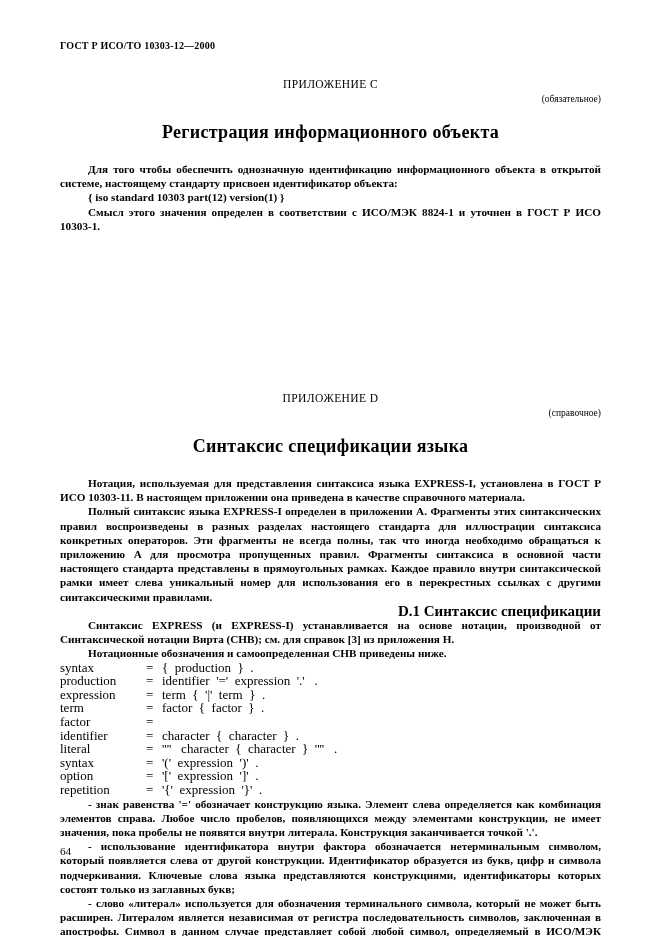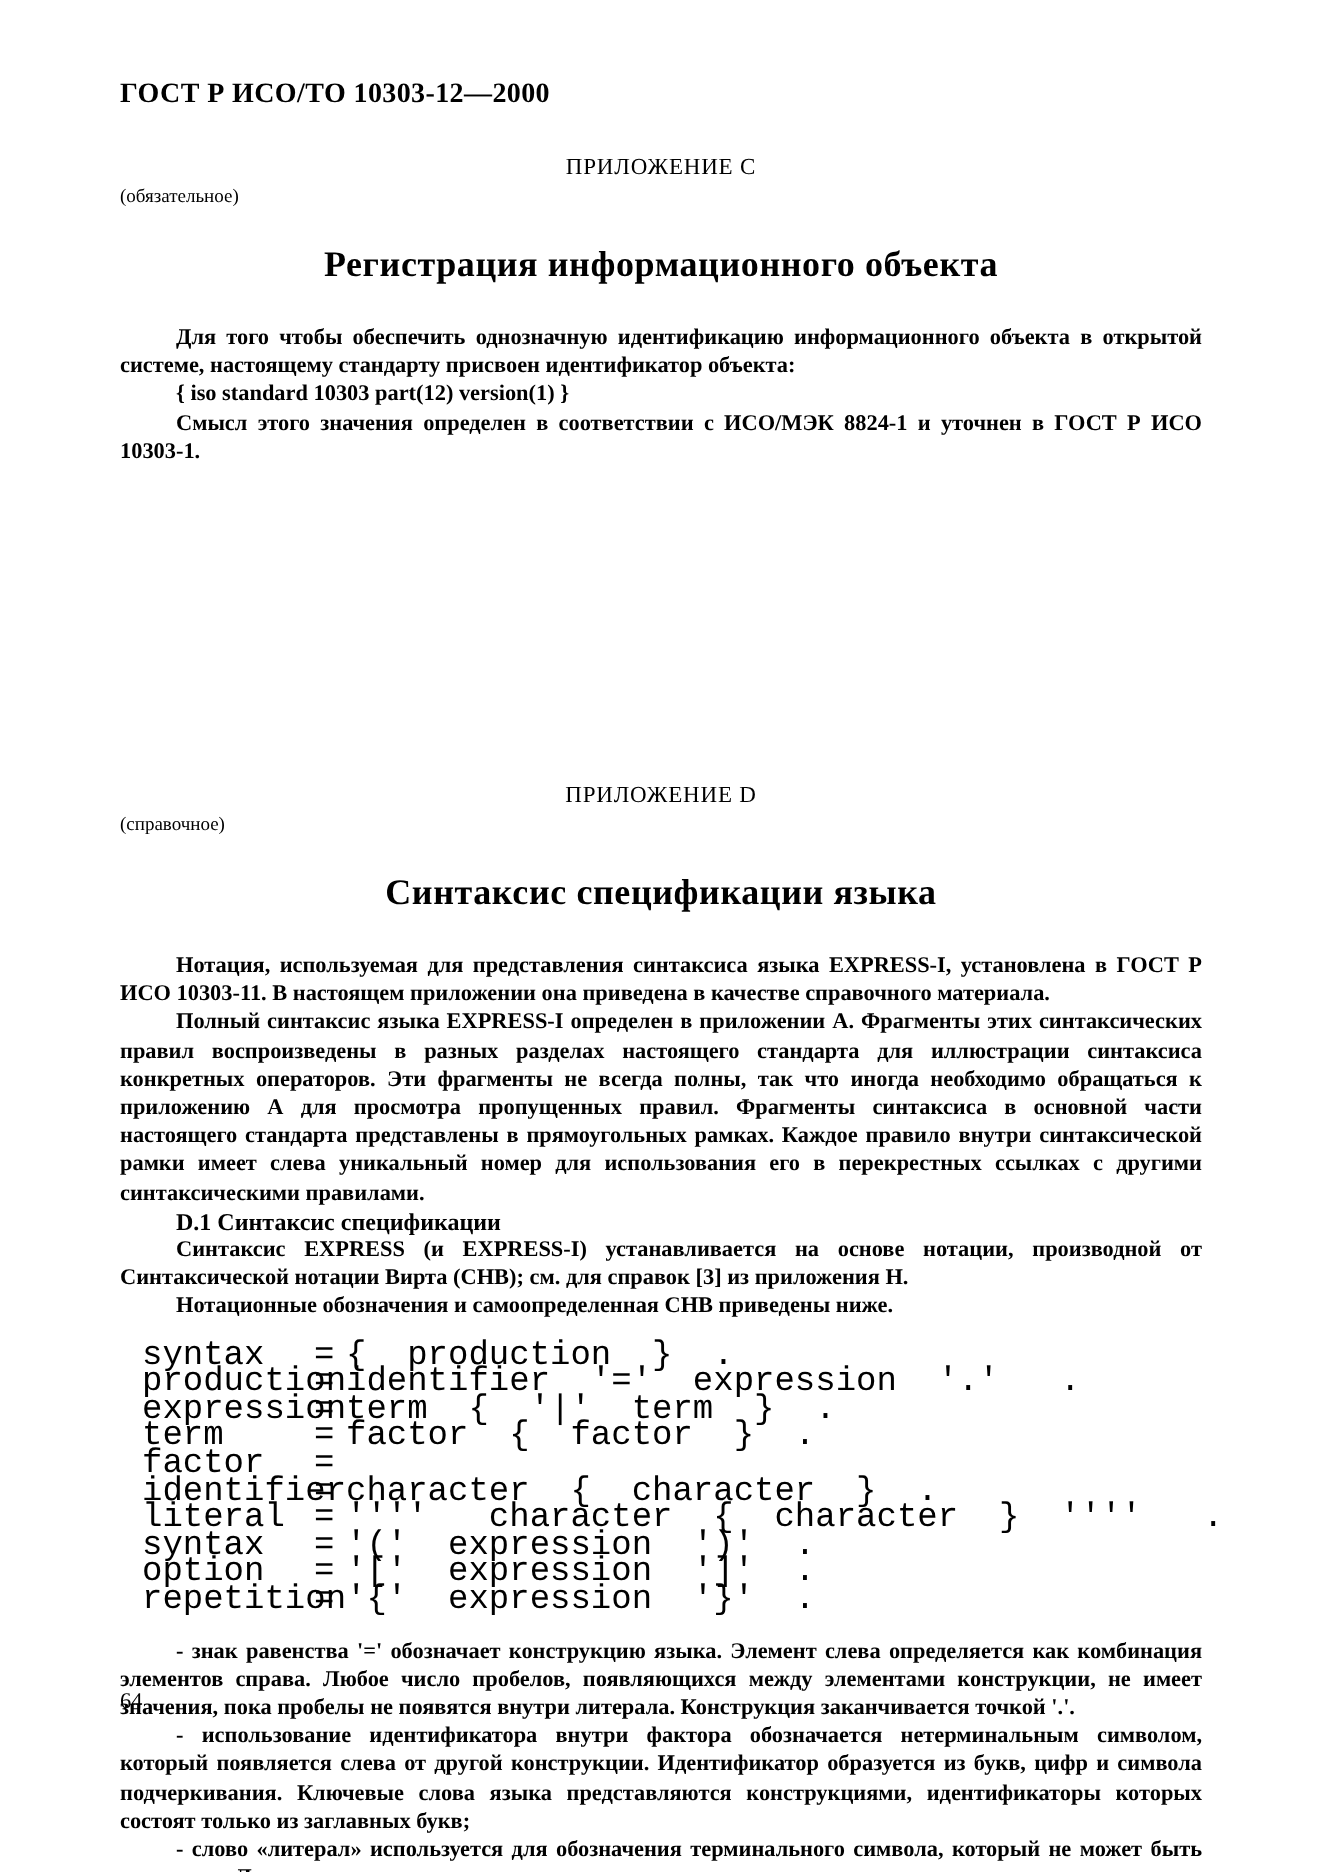--- a/index.html
+++ b/index.html
@@ -21,39 +21,39 @@
     left: 0; top: 0;
     width: 661px;
     height: 936px;
     box-sizing: border-box;
     padding: 0;
   }
   .running-head {
     position: absolute;
     left: 60px;
     top: 40px;
-    font-size: 14px;
+    font-size: 10px;
     font-weight: bold;
     letter-spacing: 0.2px;
     white-space: nowrap;
   }
   .content {
     position: absolute;
     left: 60px;
     top: 74px;
     width: 541px;
   }
   .annex-label {
     text-align: center;
     font-size: 11.5px;
     letter-spacing: 0.4px;
     margin: 4px;
   }
   .annex-kind {
-    text-align: left;
+    text-align: right;
     font-size: 9.5px;
     margin: 1px 0 0 0;
   }
   .annex-title {
     text-align: center;
     font-size: 18px;
     font-weight: bold;
     margin: 18px 0 0 0;
     letter-spacing: 0.3px;
   }
@@ -76,33 +76,33 @@
     text-align: center;
     text-indent: 0;
     font-size: 11.2px;
     line-height: 14.2px;
     margin: 1px 0 1px 0;
   }
   .gap-block {
     height: 155px;
   }
   .section-head {
-    font-size: 12px;
+    font-size: 15px;
     font-weight: bold;
     margin: 0;
     text-indent: 28px;
     line-height: 14.2px;
+    text-align: right;
   }
   .grammar {
-    margin: 11px;
+    margin: 0;
     padding: 0;
     list-style: none;
-    font-size: 17px;
+    font-size: 13px;
     line-height: 13.6px;
-    font-family: Liberation Mono, monospace;
   }
   .grammar li {
     display: flex;
     white-space: pre;
   }
   .g-lhs {
     display: inline-block;
     width: 86px;
     flex: 0 0 86px;
   }

